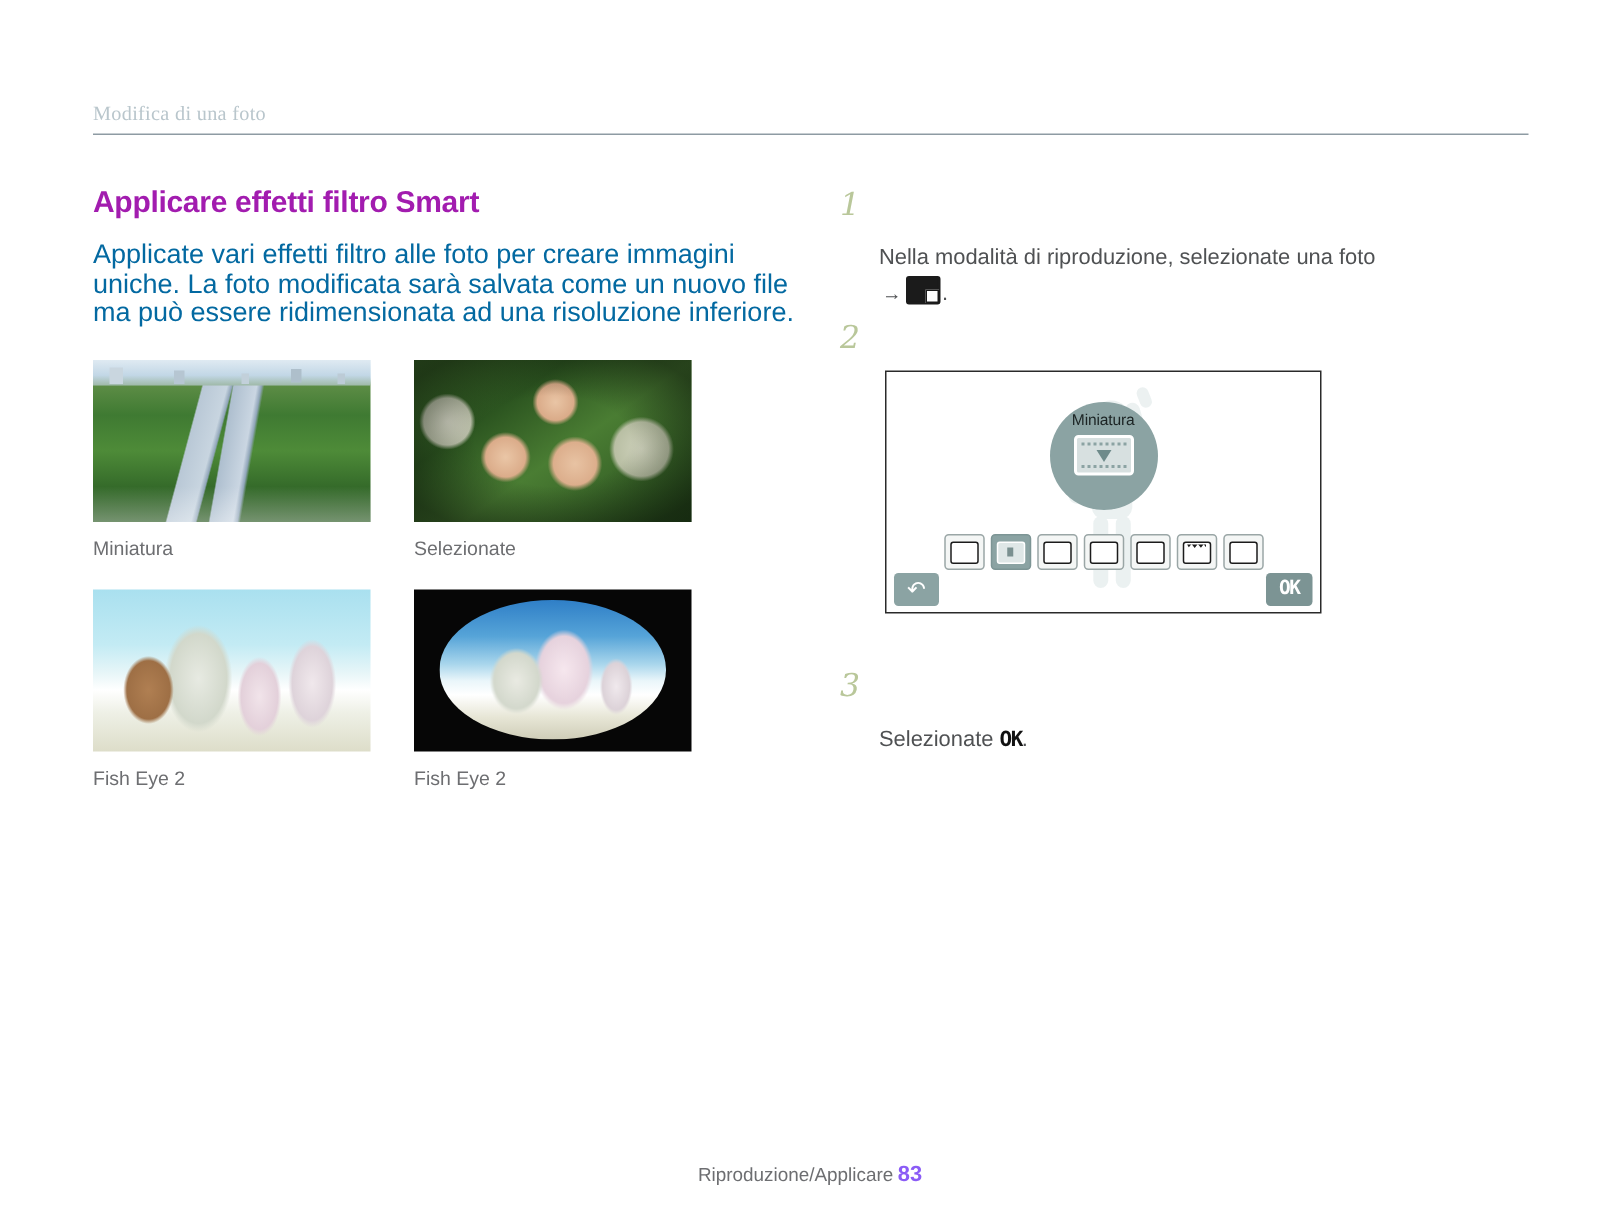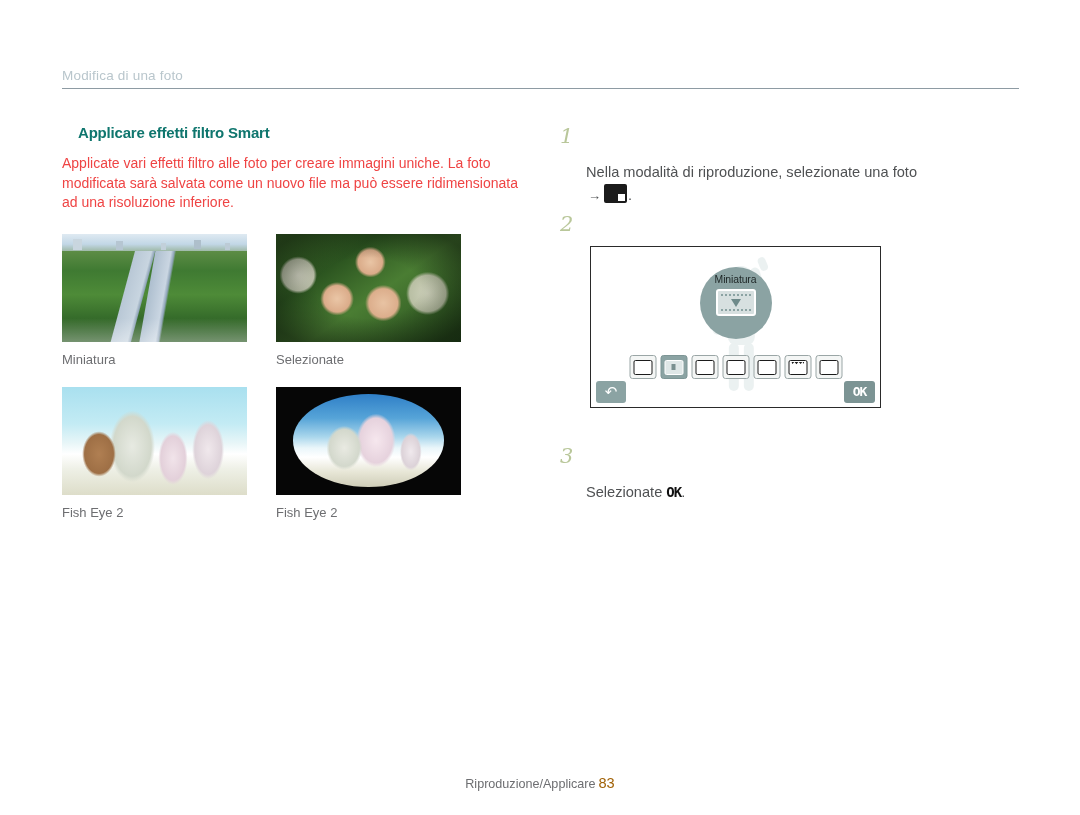--- a/index.html
+++ b/index.html
@@ -15,20 +15,21 @@
     position: relative;
     overflow: hidden;
   }
 
   
   .page-header {
     position: absolute;
     left: 62px;
     top: 68px;
     width: 957px;
+    font-family: Liberation Serif, serif;
   }
   .page-header .chapter {
     font-size: 13.5px;
     color: #b9c6cc;
     letter-spacing: .2px;
     padding-bottom: 5px;
     white-space: nowrap;
   }
   .page-header .rule {
     height: 1px;
@@ -44,32 +45,32 @@
     width: 470px;
   }
   .col-right {
     position: absolute;
     left: 560px;
     top: 124px;
     width: 470px;
   }
 
   h1.section-title {
-    font-size: 15px;
+    font-size: 20px;
     font-weight: bold;
-    color: #0f766e;
-    margin: 0 0 13px 16px;
+    color: #a21caf;
+    margin: 0 0 13px 0;
     letter-spacing: -0.2px;
   }
 
   p.intro {
-    font-size: 14px;
+    font-size: 18px;
     line-height: 19.5px;
     margin: 0;
-    color: #ef4444;
+    color: #0369a1;
   }
 
   
   .samples {
     margin-top: 21px;
     display: grid;
     grid-template-columns: 199px 199px;
     column-gap: 15px;
     row-gap: 8px;
   }
@@ -414,22 +415,22 @@
     position: absolute;
     left: 0;
     right: 0;
     bottom: 24px;
     text-align: center;
     font-size: 12.6px;
     color: #6d6e71;
   }
   .footer .pg {
     font-size: 14.6px;
-    font-weight: normal;
-    color: #a16207;
+    font-weight: bold;
+    color: #8b5cf6;
     padding-left: 3px;
   }
 </style>
 </head>
 <body>
 
 <div class="page-header">
   <div class="chapter">Modifica di una foto</div>
   <div class="rule"></div>
 </div>

